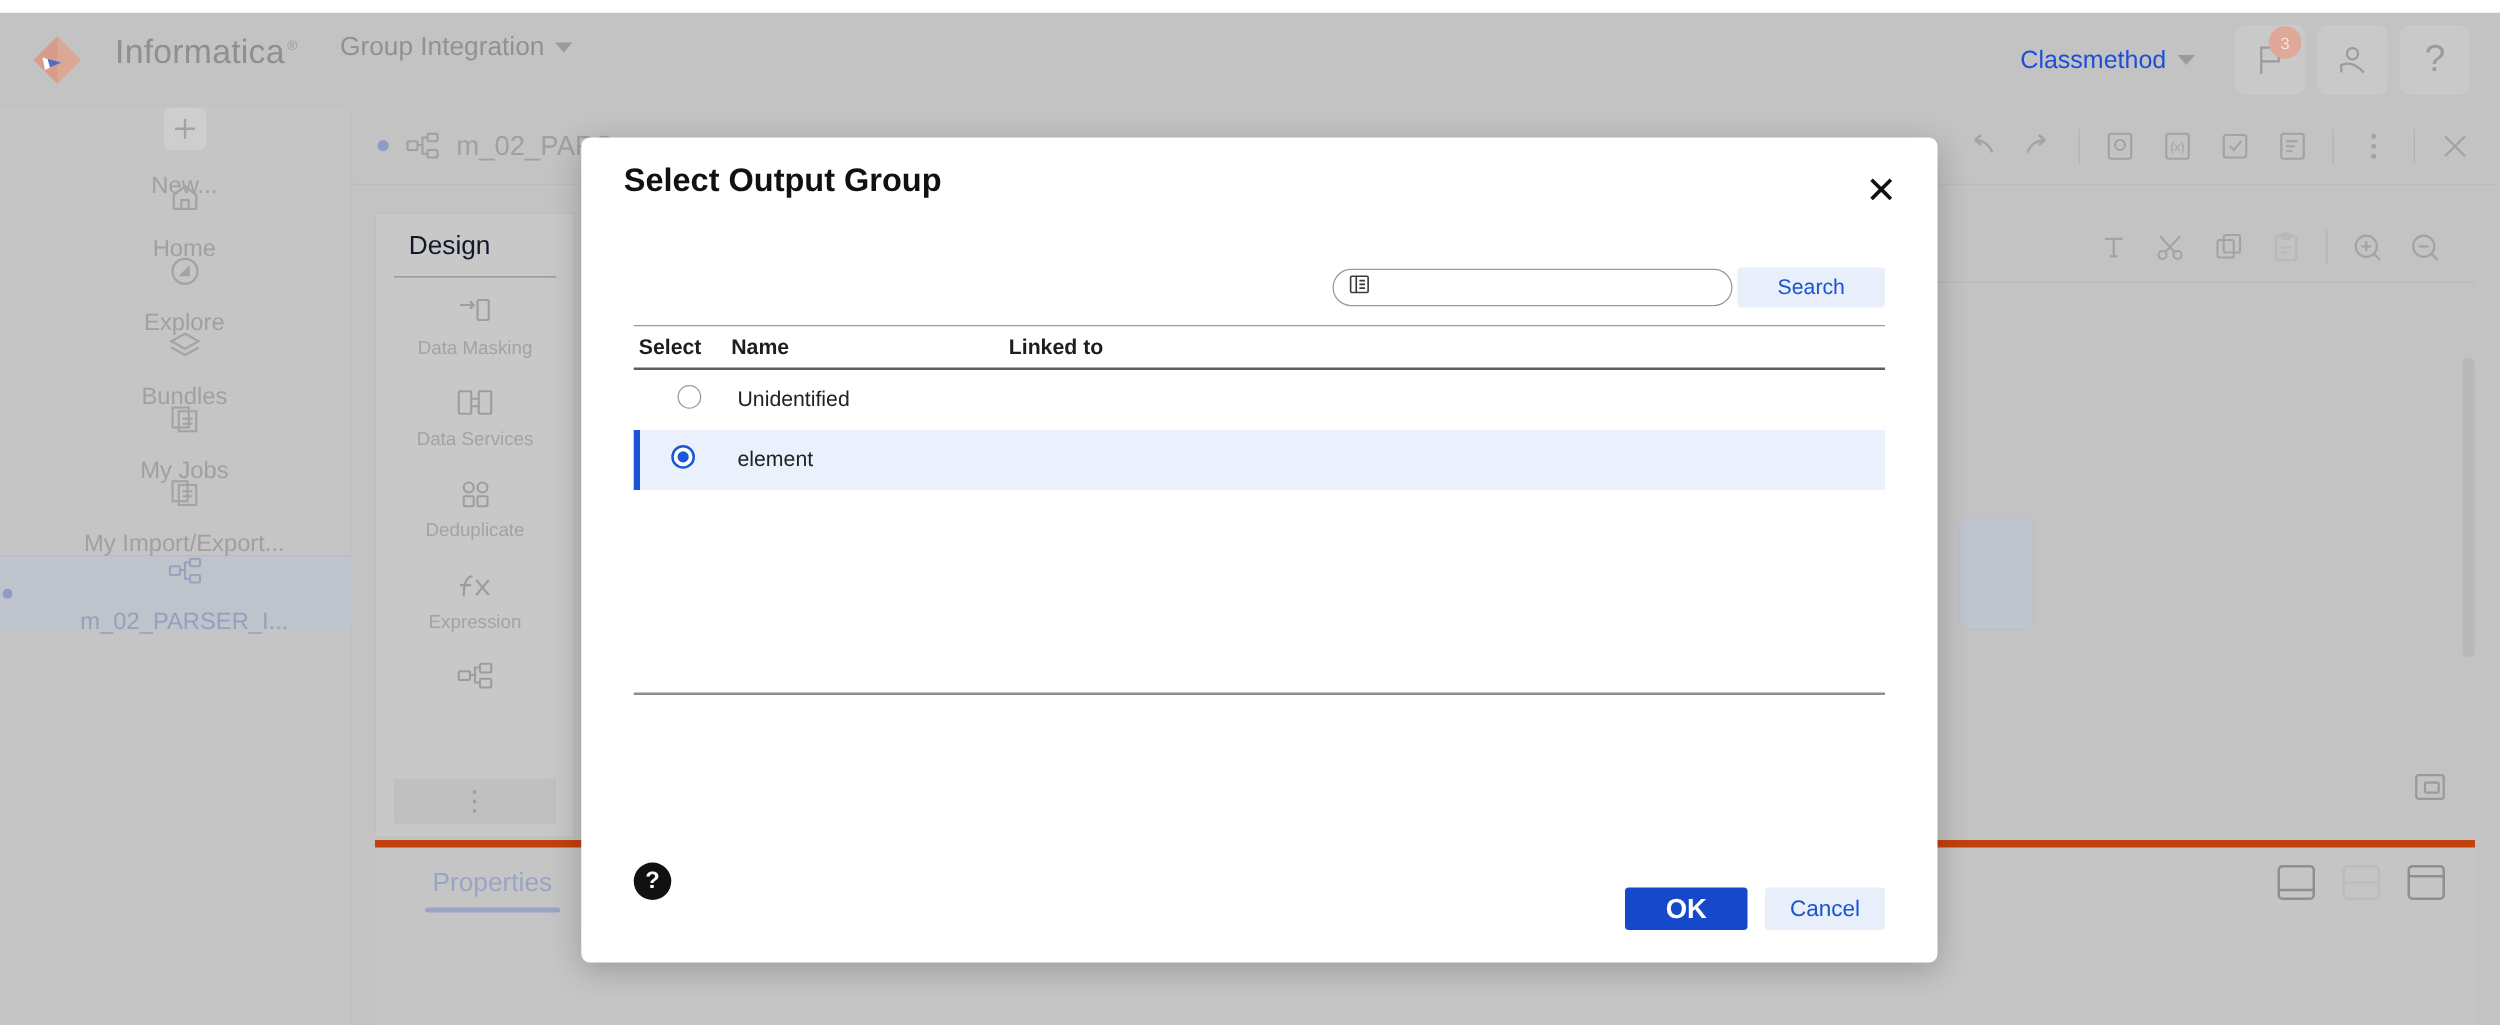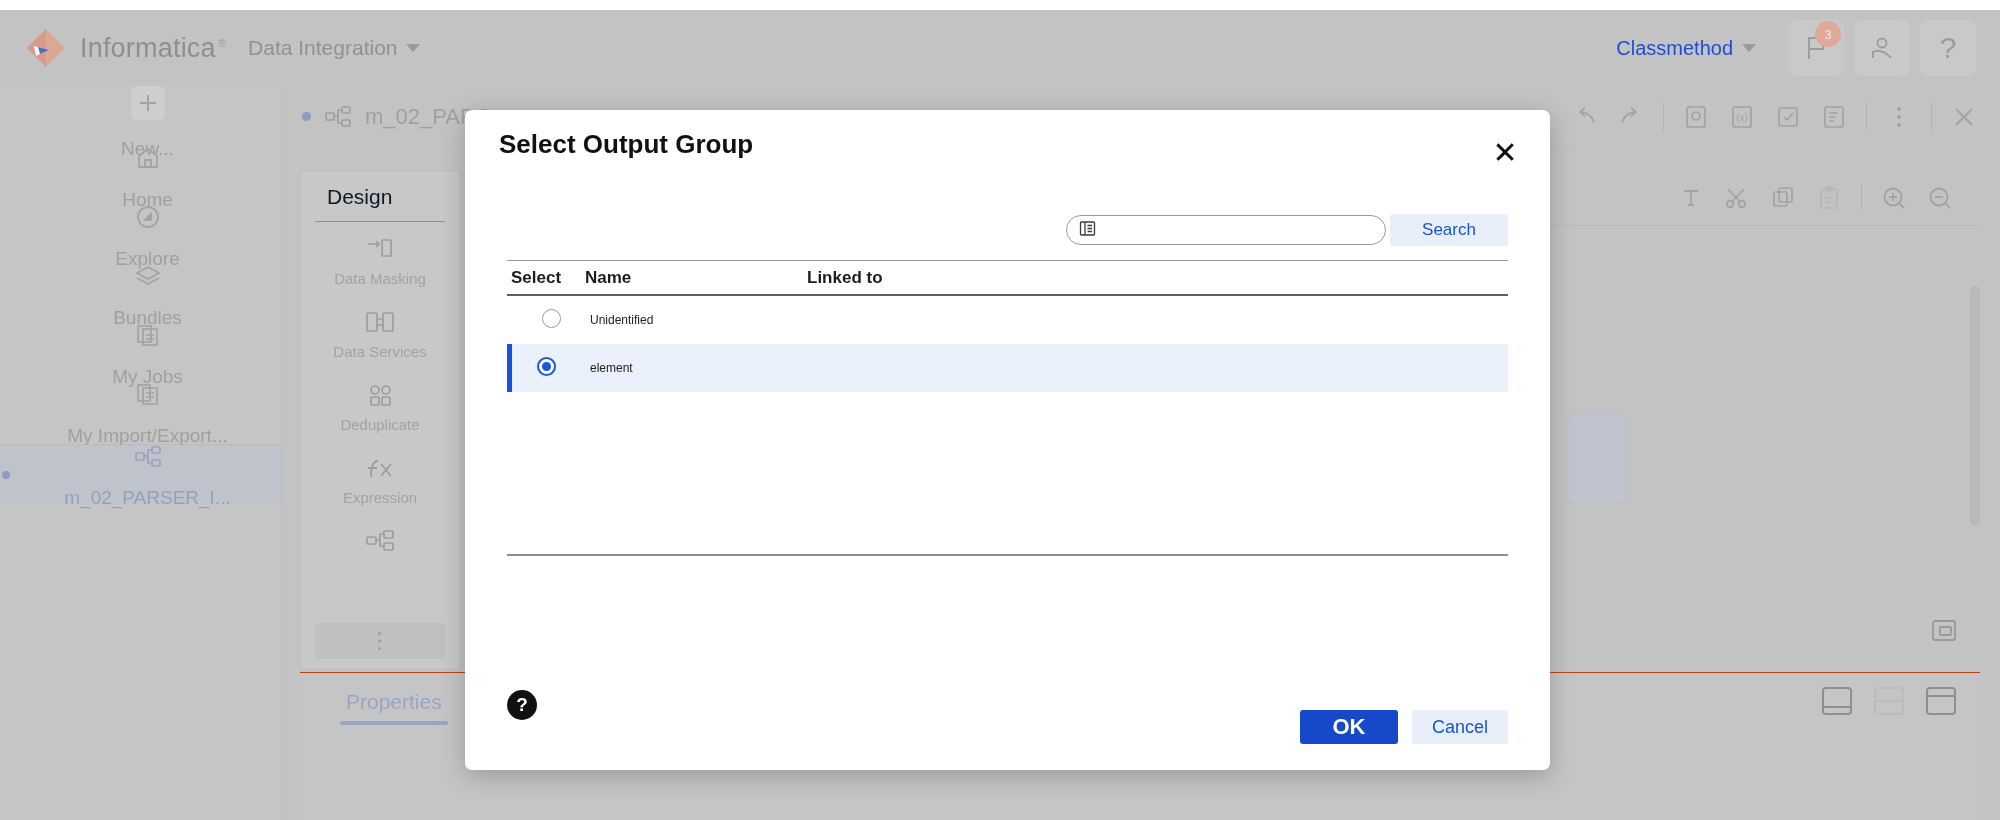--- a/index.html
+++ b/index.html
@@ -22,21 +22,21 @@
     z-index: 1;
   }
 
   
   .top-header {
     position: absolute; left: 0; top: 10px; width: 2000px; height: 76px;
     display: flex; align-items: center;
     padding: 0 24px;
     z-index: 2;
   }
-  .brand { display: flex; align-items: center; gap: 12px; }
+  .brand { display: flex; align-items: flex-start; gap: 24px; }
   .logo-mark { width: 44px; height: 44px; position: relative; }
   .brand-name {
     font-size: 27px; color: #8f8f8f; letter-spacing: .2px;
   }
   .brand-tm { font-size: 11px; color: #9a9a9a; vertical-align: super; margin-left:2px;}
   .service-name {
     font-size: 21px; color: #919191; margin-left: 10px;
     display: flex; align-items: center; gap: 8px;
   }
   .caret-dn {
@@ -159,21 +159,21 @@
   .canvas-scrollbar {
     position: absolute; right: 0px; top: 60px; width: 10px; height: 240px;
     background: #b9b9b9; border-radius: 5px;
   }
   .minimap-ic {
     position: absolute; right: 22px; bottom: 22px; color: #9a9a9a;
   }
 
   .bottom-dock {
     position: absolute; left: 18px; right: 20px; bottom: 0; height: 148px;
-    background: #c5c5c5; border-top: 1px solid #c2410c;
+    background: #c5c5c5; border-top: 6px solid #c2410c;
   }
   .dock-tabs { display: flex; align-items: center; height: 58px; padding-left: 24px; gap: 0; }
   .dock-tab {
     font-size: 21px; color: #a0a0a0; padding: 0 22px; height: 58px;
     display:flex; align-items:center; gap:10px; position: relative;
   }
   .dock-tab.active { color: #9aa5c6; }
   .dock-tab.active::after {
     content:''; position:absolute; left: 16px; right: 16px; bottom: 6px;
     height: 4px; background: #9aa5c6; border-radius: 2px;
@@ -241,21 +241,21 @@
     border-bottom: 2px solid #5f5f5f;
     border-top: 1px solid #9b9b9b;
     height: 36px;
     font-size: 17px; font-weight: bold; color: #1d1d1d;
   }
   .col-select { width: 78px; padding-left: 4px; }
   .col-name { width: 222px; }
   .col-linked { flex: 1; }
   .grid-row {
     display: flex; align-items: center; height: 48px;
-    font-size: 12px; color: #222; position: relative;
+    font-size: 17px; color: #222; position: relative;
     border-left: 5px solid transparent;
   }
   .grid-row.selected {
     background: #eaf0fc;
     border-left: 5px solid #1a53d4;
   }
   .radio {
     width: 19px; height: 19px; border-radius: 50%;
     border: 1.6px solid #9a9a9a; background: #fff;
     display:inline-block; position: relative;
@@ -315,21 +315,21 @@
           <polygon points="22,3 41,22 22,41 3,22" fill="#dba896"></polygon>
           <polygon points="22,3 22,41 3,22" fill="#d79d8a"></polygon>
           <polygon points="10,20 24,24 12,30" fill="#ffffff"></polygon>
           <polygon points="14,21 25,24 16,28" fill="#4a6fc4"></polygon>
         </svg>
       </span>
       <span class="brand-name">
         <span>Informatica</span><span class="brand-tm">®</span>
       </span>
       <span class="service-name">
-        <span>Data Integration</span>
+        <span>Group Integration</span>
         <i class="caret-dn"></i>
       </span>
     </div>
 
     <div class="header-right">
       <span class="org-name">
         <span>Classmethod</span>
         <i class="caret-dn"></i>
       </span>
       <div class="hdr-icon-btn">

